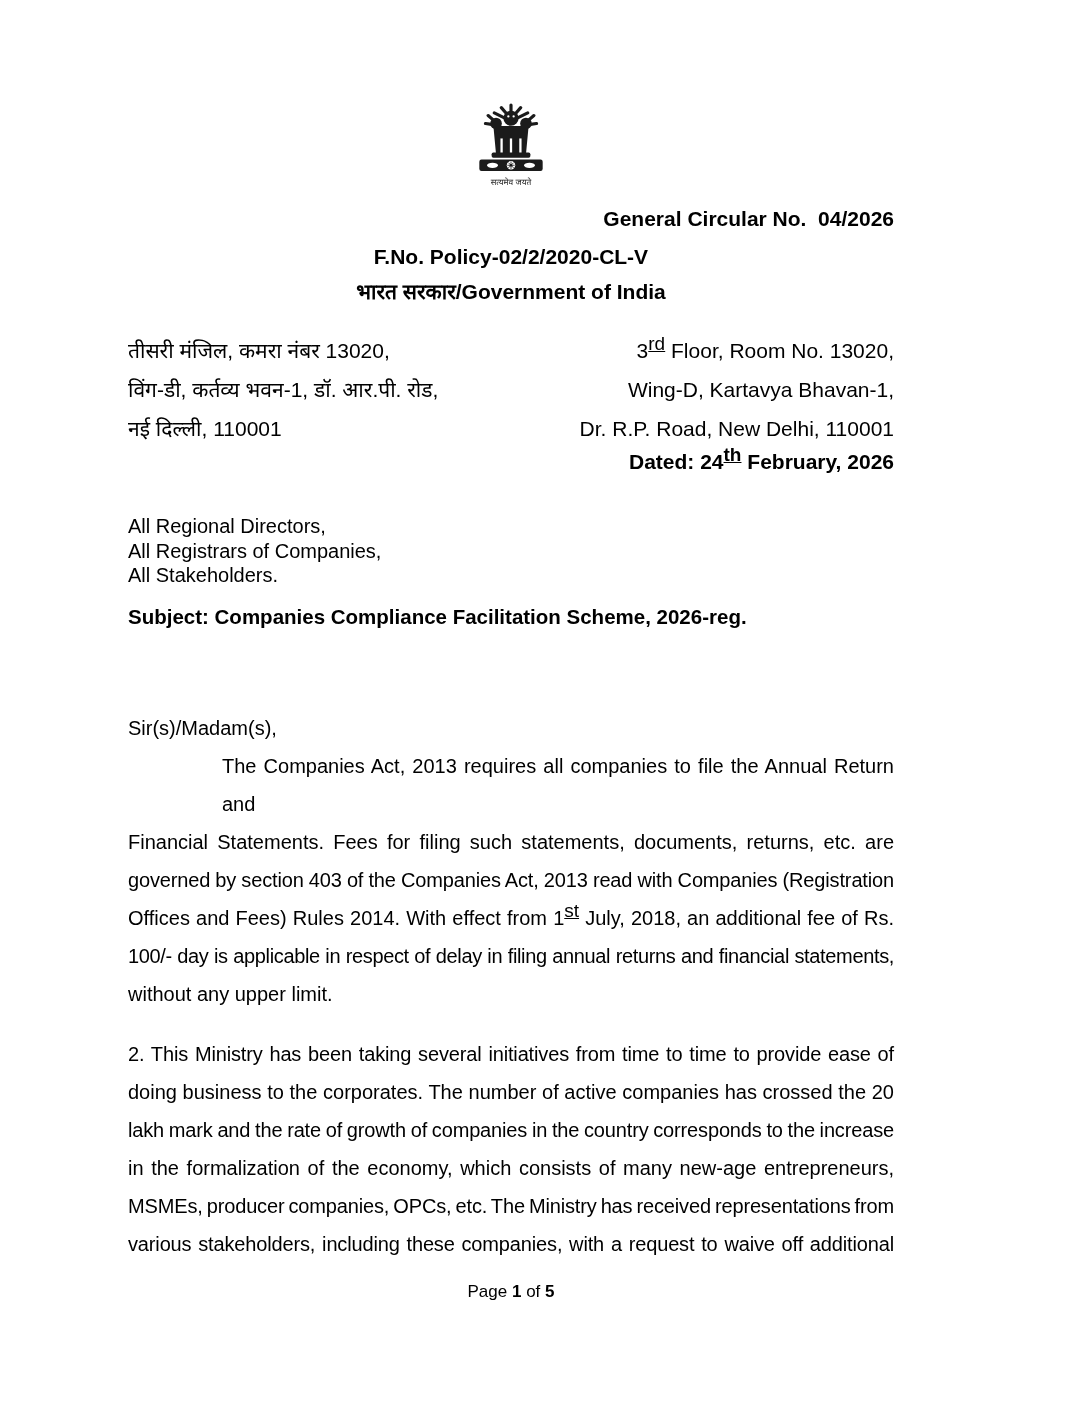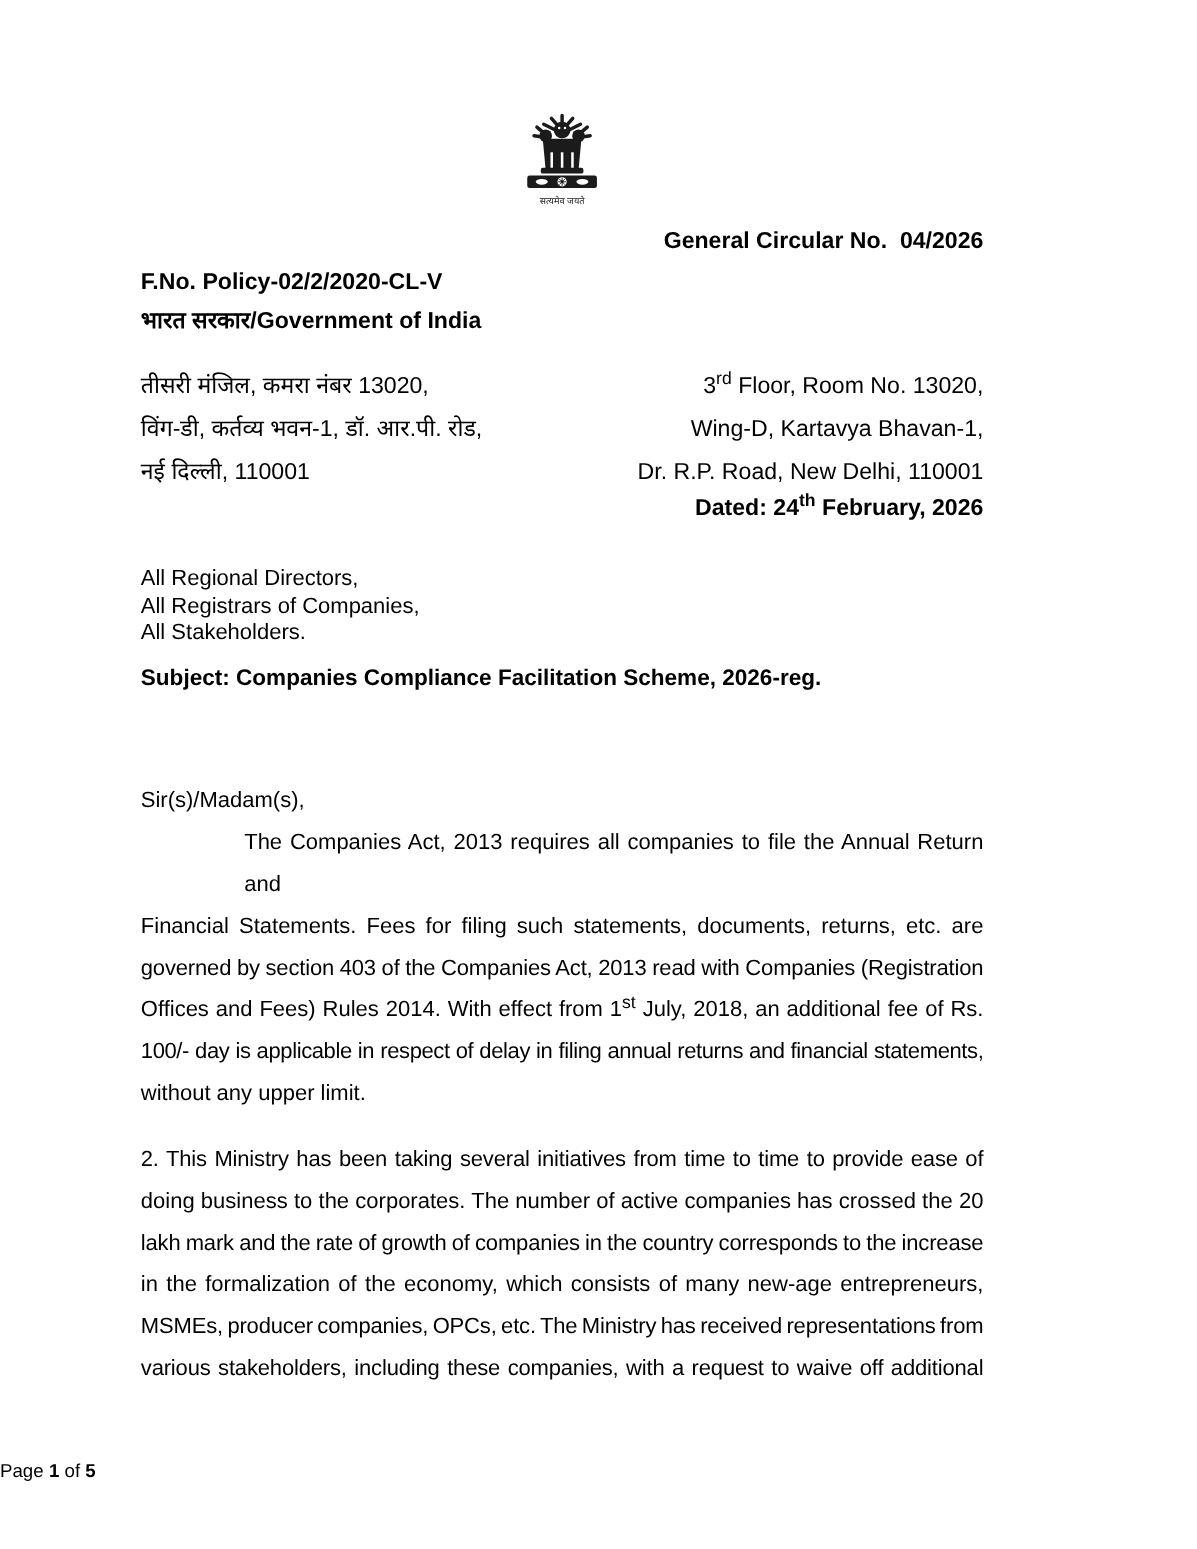--- a/index.html
+++ b/index.html
@@ -9,37 +9,37 @@
     background:#ffffff;color:#000;
     font-family:"Liberation Sans", sans-serif;
     overflow:hidden;
   }
   .content{padding:0 128px;}
   .emblem{padding-top:100px;display:flex;justify-content:center;}
   .circular-no{
     margin-top:8px;text-align:right;font-weight:bold;
     font-size:21px;line-height:25px;white-space:pre;
   }
-  .hcenter{margin-top:8px;font-weight:bold;font-size:21px;line-height:35px;}
+  .hcenter{margin-top:8px;text-align:center;font-weight:bold;font-size:21px;line-height:35px;}
   .addr{margin-top:22px;display:flex;justify-content:space-between;font-size:21px;line-height:39px;}
   .addr-right{text-align:right;}
   .dated{margin-top:1px;text-align:right;font-weight:bold;font-size:21px;line-height:25px;}
   .to-block{margin-top:40px;font-size:20px;line-height:24.5px;}
   .subject{margin-top:16px;font-weight:bold;font-size:20.5px;line-height:25px;}
   .salutation{margin-top:80px;font-size:20px;line-height:38px;}
   .bl{font-size:20px;line-height:38px;text-align:justify;}
   .jl{text-align-last:justify;}
   .ind{padding-left:94px;}
   .tight1{word-spacing:-1.5px;letter-spacing:-0.15px;}
   .tight2{word-spacing:-4.5px;letter-spacing:-0.35px;}
   .para2{margin-top:22px;}
-  sup{font-size:16px;line-height:0;vertical-align:super;}
+  sup{font-size:19px;line-height:0;vertical-align:super;text-decoration:underline;}
   .footer{
-    position:absolute;left:0;right:0;top:1327px;
-    font-size:17px;line-height:22px;
+    position:absolute;left:0;right:0;top:1281px;
+    text-align:center;font-size:17px;line-height:22px;
   }
   .footer b{font-weight:bold;}
 </style>
 </head>
 <body>
 
 <div class="page">
 
   <div class="emblem">
     <svg width="88" height="98" viewBox="0 0 100 104">

